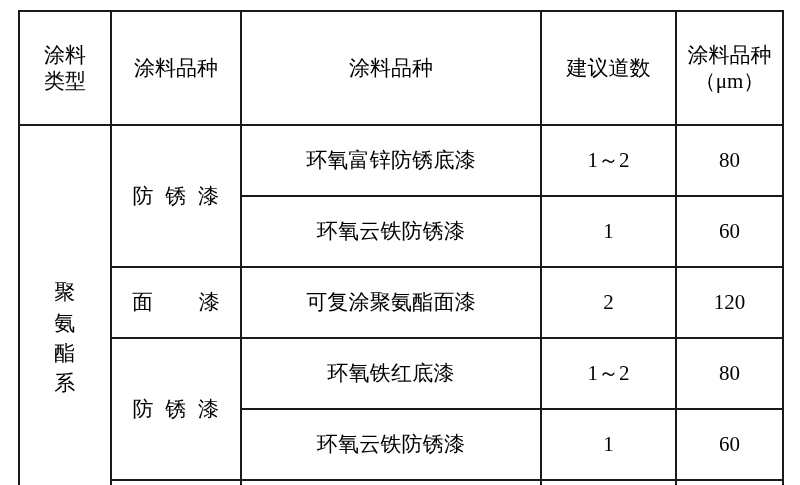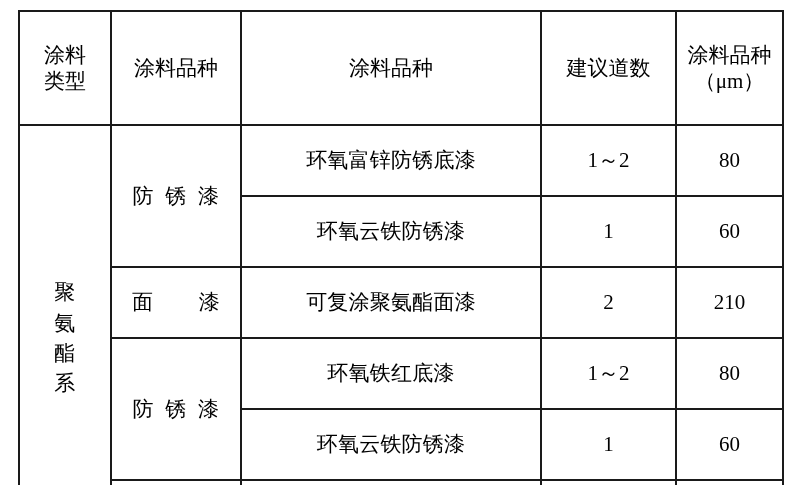--- a/index.html
+++ b/index.html
@@ -123,21 +123,21 @@
       </tr>
       <tr>
         <td class="name">环氧云铁防锈漆</td>
         <td class="num">1</td>
         <td class="num">60</td>
       </tr>
       <tr>
         <td class="spaced-2"><span class="spaced-wide">面        漆</span></td>
         <td class="name">可复涂聚氨酯面漆</td>
         <td class="num">2</td>
-        <td class="num">210</td>
+        <td class="num">120</td>
       </tr>
       <tr>
         <td class="spaced-2" rowspan="2"><span class="spaced-wide">防  锈  漆</span></td>
         <td class="name">环氧铁红底漆</td>
         <td class="num">1～2</td>
         <td class="num">80</td>
       </tr>
       <tr>
         <td class="name">环氧云铁防锈漆</td>
         <td class="num">1</td>

